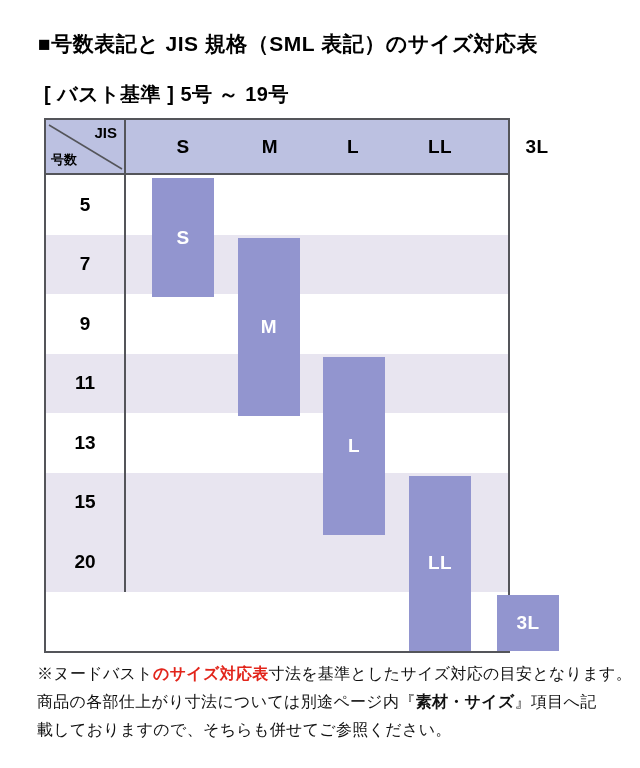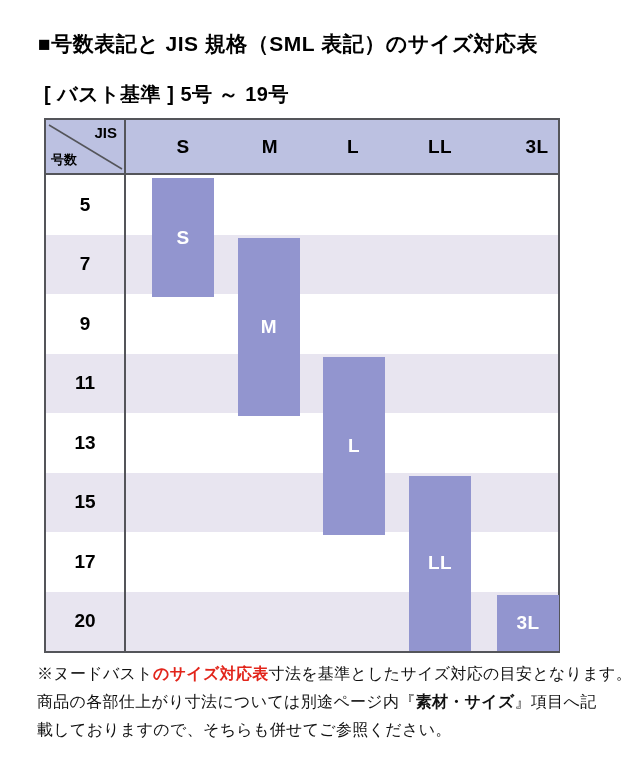--- a/index.html
+++ b/index.html
@@ -23,21 +23,21 @@
     font-size: 21px; font-weight: bold; letter-spacing: 0.5px;
     white-space: nowrap;
   }
   .page-subtitle {
     position: absolute; left: 44px; top: 81px;
     font-size: 20px; font-weight: bold; letter-spacing: 0.5px;
     white-space: nowrap;
   }
   .size-table {
     position: absolute; left: 44px; top: 118px;
-    width: 516px; height: 535px;
+    width: 466px; height: 535px;
     border: 2px solid var(--border);
     box-sizing: border-box;
     background: #fff;
   }
   .thead {
     position: relative;
     height: 53px;
     background: var(--header-bg);
     border-bottom: 2px solid var(--border);
   }
@@ -133,23 +133,20 @@
       </div>
       <div class="trow alt">
         <div class="row-label-cell">11</div>
       </div>
       <div class="trow">
         <div class="row-label-cell">13</div>
       </div>
       <div class="trow alt">
         <div class="row-label-cell">15</div>
       </div>
-      <div class="trow">
-        <div class="row-label-cell">17</div>
-      </div>
       <div class="trow alt">
         <div class="row-label-cell">20</div>
       </div>
       <div class="size-bar" style="top: 3px; height: 119px; left: 106px;">S</div>
       <div class="size-bar" style="top: 62.5px; height: 178.5px; left: 192px;">M</div>
       <div class="size-bar" style="top: 181.5px; height: 178.5px; left: 277px;">L</div>
       <div class="size-bar" style="top: 300.5px; height: 175.5px; left: 363px;">LL</div>
       <div class="size-bar" style="top: 419.5px; height: 56.5px; left: 451px;">3L</div>
     </div>
 </div>

